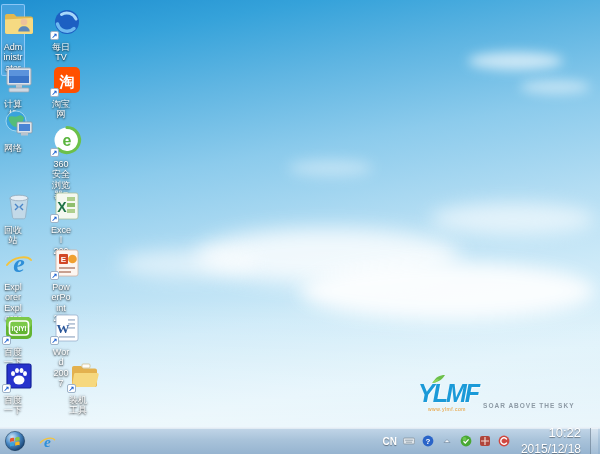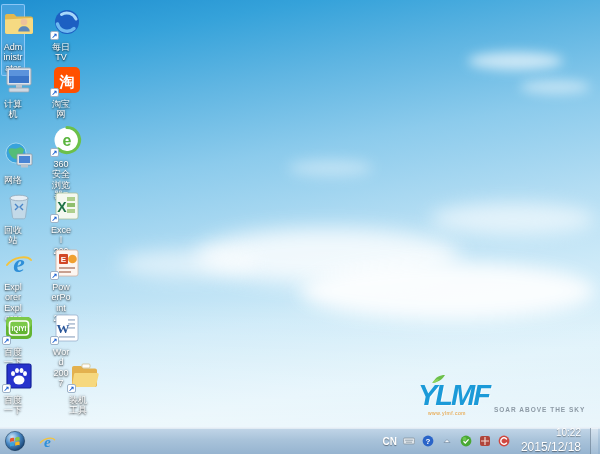--- a/index.html
+++ b/index.html
@@ -24,42 +24,42 @@
     color:#1a5fd0;font-size:7px;line-height:7px;font-weight:bold;text-align:center;}
   .icon-label{
     margin-top:3px;font-size:9px;line-height:1.15;color:#fff;
     text-shadow:0 1px 2px rgba(0,0,0,.75),0 0 3px rgba(0,0,0,.45);
     overflow-wrap:anywhere;}
 
   
   .watermark{position:absolute;left:418px;top:381px;width:175px;}
   .wm-row{display:flex;align-items:flex-end;}
   .wm-logo{
-    font-size:29px;font-weight:bold;font-style:italic;letter-spacing:-2px;
+    font-size:25px;font-weight:bold;font-style:italic;letter-spacing:-2px;
     color:#1b9ad8;text-shadow:1px 1px 0 rgba(255,255,255,.6);line-height:1;}
   .wm-leaf{position:absolute;left:14px;top:-7px;width:14px;height:10px;}
   .wm-tagline{font-size:6.5px;font-weight:bold;letter-spacing:1px;color:#8d9aa5;margin:0 0 3px 5px;white-space:nowrap;}
   .wm-url{font-size:5px;color:#e8982a;margin:0 0 0 10px;letter-spacing:.5px;}
 
   
   .taskbar{
     position:absolute;left:0;bottom:0;width:600px;height:27px;
     background:linear-gradient(180deg,#c2d6e8 0%,#a9c3da 45%,#96b4d0 100%);
     border-top:1px solid #e9f1f8;box-shadow:inset 0 1px 0 rgba(255,255,255,.5);
     display:flex;align-items:center;}
   .start-btn{width:30px;height:27px;display:flex;align-items:center;justify-content:center;cursor:pointer;background:none;border:none;padding:0;}
   .task-ie{width:34px;height:27px;display:flex;align-items:center;justify-content:center;cursor:pointer;}
   .task-spacer{flex:1;}
   .tray{display:flex;align-items:center;gap:6px;height:27px;padding-right:2px;}
   .tray-text{font-size:10px;font-weight:bold;color:#fff;text-shadow:0 1px 1px rgba(0,0,0,.4);}
   .tray-ico{width:13px;height:13px;display:flex;align-items:center;justify-content:center;cursor:pointer;}
   .tray-ico svg{width:12px;height:12px;display:block;}
   .tray-clock{display:flex;flex-direction:column;align-items:flex-end;justify-content:center;
     line-height:1.25;margin:0 3px 0 4px;cursor:pointer;}
-  .tray-time{font-size:10px;color:#fff;text-shadow:0 1px 1px rgba(0,0,0,.4);}
+  .tray-time{font-size:13px;color:#fff;text-shadow:0 1px 1px rgba(0,0,0,.4);}
   .tray-date{font-size:12px;color:#fff;text-shadow:0 1px 1px rgba(0,0,0,.4);}
   .show-desktop{width:8px;height:27px;border-left:1px solid rgba(90,110,130,.55);
     background:linear-gradient(180deg,rgba(255,255,255,.35),rgba(255,255,255,.1));cursor:pointer;}
 </style>
 </head>
 <body>
 
 <div class="stage">
 
   <div class="cloud" style="left:195px;top:228px;width:265px;height:56px;filter:blur(10px);opacity:.8;"></div>
@@ -111,21 +111,21 @@
       <div class="icon-cell" style="left: 49px; top: 61px;">
     <div class="icon-art">
           <svg viewBox="0 0 32 32">
             <rect x="3" y="3" width="26" height="26" rx="5" fill="#ff5000"></rect>
             <text x="16" y="22.5" font-size="15" font-weight="bold" fill="#fff" text-anchor="middle" font-family="sans-serif">淘</text>
           </svg>
       <span class="shortcut-badge" style="display: block;">↗</span>
     </div>
     <div class="icon-label">淘宝网</div>
   </div>
-      <div class="icon-cell" style="left: 1px; top: 137px;">
+      <div class="icon-cell" style="left: 1px; top: 105px;">
     <div class="icon-art">
           <svg viewBox="0 0 32 32">
             <circle cx="13" cy="13" r="10" fill="#39a3dc"></circle>
             <path d="M6 9c3-2 6 1 9-1s5 0 6 2c-2 4-1 6-4 8s-7 1-9-2-3-5-2-7z" fill="#58c06e" opacity=".9"></path>
             <circle cx="13" cy="13" r="10" fill="none" stroke="#d8f0fa" stroke-width=".8" opacity=".7"></circle>
             <rect x="14" y="14" width="15" height="11" rx="1" fill="#dde4ec" stroke="#8a97a5" stroke-width=".8"></rect>
             <rect x="16" y="16" width="11" height="7" fill="#4a84d4"></rect>
             <rect x="18" y="25" width="7" height="2.5" fill="#b9c3ce"></rect>
           </svg>
 

